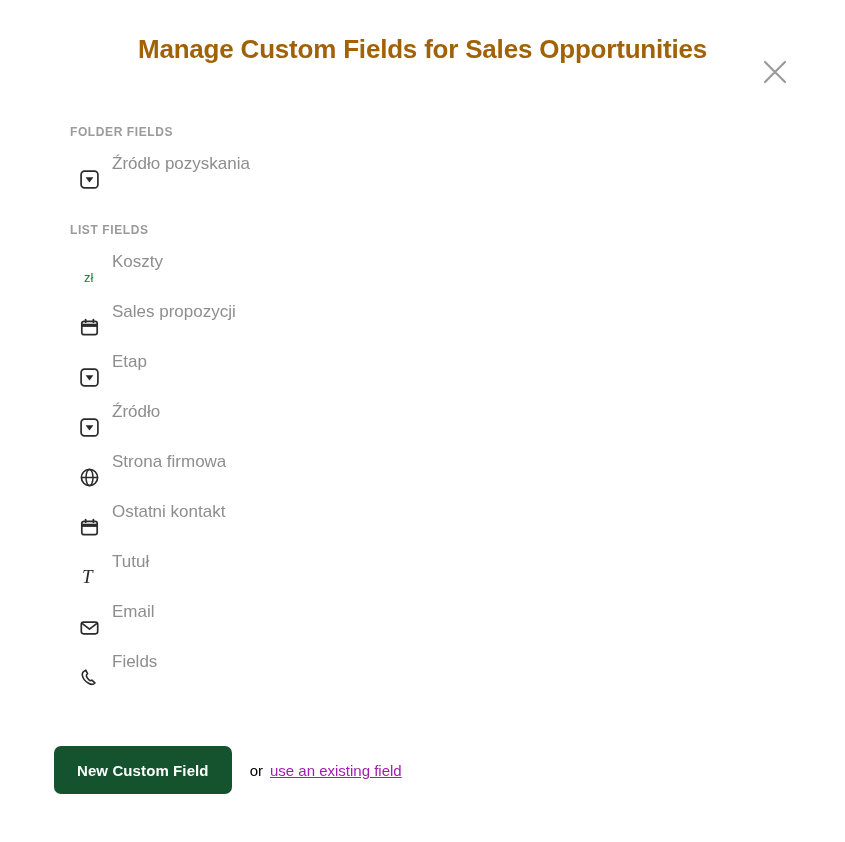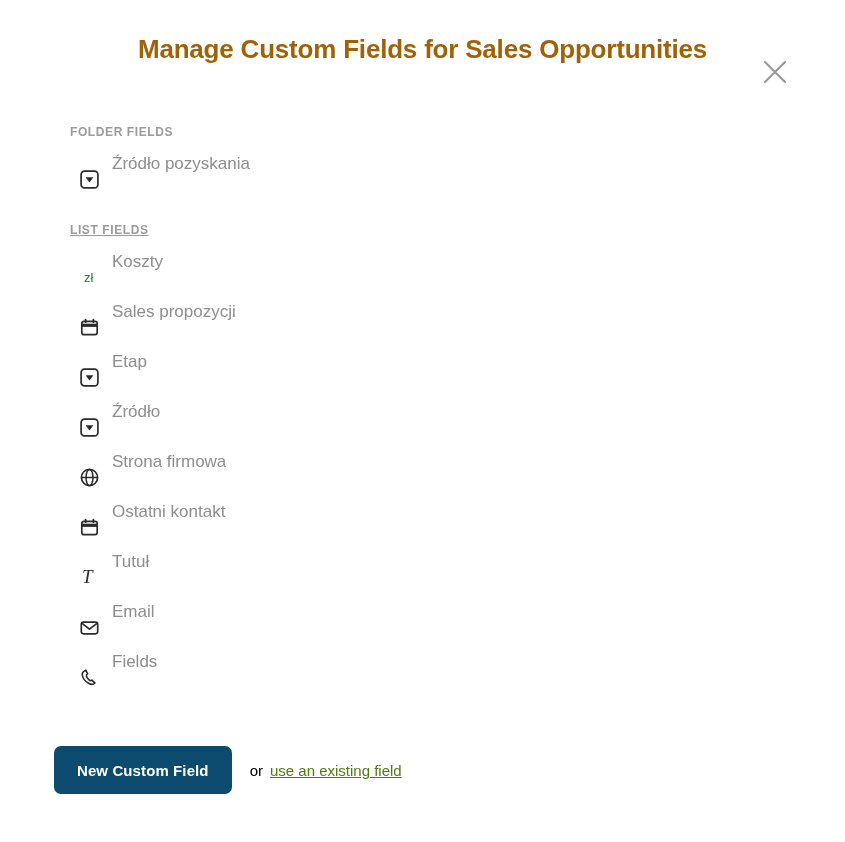--- a/index.html
+++ b/index.html
@@ -108,50 +108,50 @@
     padding-left: 2px;
   }
   .field-label {
     font-size: 17px;
     color: #8e8e8e;
     padding-left: 6px;
     white-space: nowrap;
   }
 
   .gap-folder-to-list { height: 20px; }
-  .section-list .section-label { margin-top: 0; text-decoration: underline; }
+  .section-list .section-label { margin-top: 0; }
 
   
   .modal-footer {
     display: flex;
     align-items: center;
     padding-left: 54px;
     margin-top: 44px;
   }
   .primary-button {
-    background: #0c4a6e;
+    background: #14532d;
     color: #ffffff;
     font-size: 15px;
     font-weight: bold;
     border: none;
     border-radius: 7px;
     height: 48px;
     padding: 0 23px;
     cursor: pointer;
     font-family: "Liberation Sans", "DejaVu Sans", sans-serif;
     letter-spacing: 0.1px;
   }
   .footer-or {
     font-size: 15px;
     color: #000000;
     margin-left: 18px;
   }
   .footer-link {
     font-size: 15px;
-    color: #4d7c0f;
+    color: #a21caf;
     margin-left: 7px;
     text-decoration: underline;
     cursor: pointer;
   }
 </style>
 </head>
 <body>
 
 <div class="modal">
 

